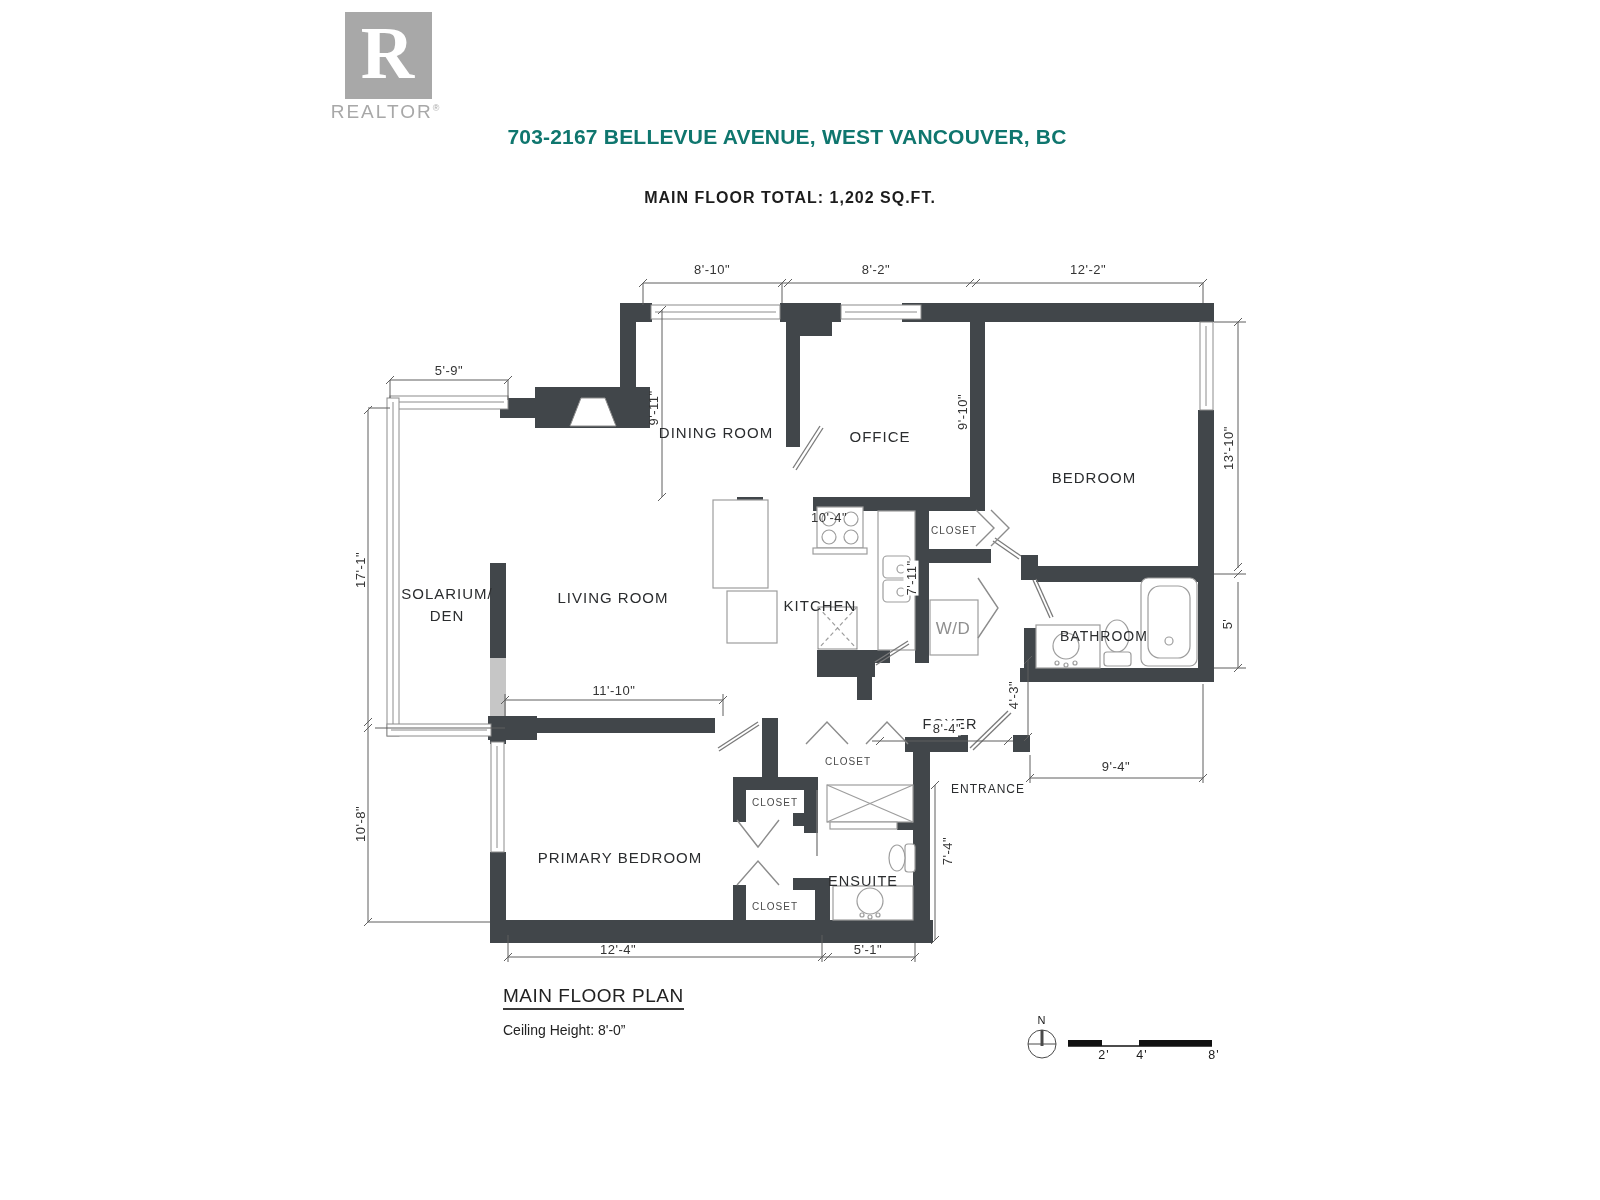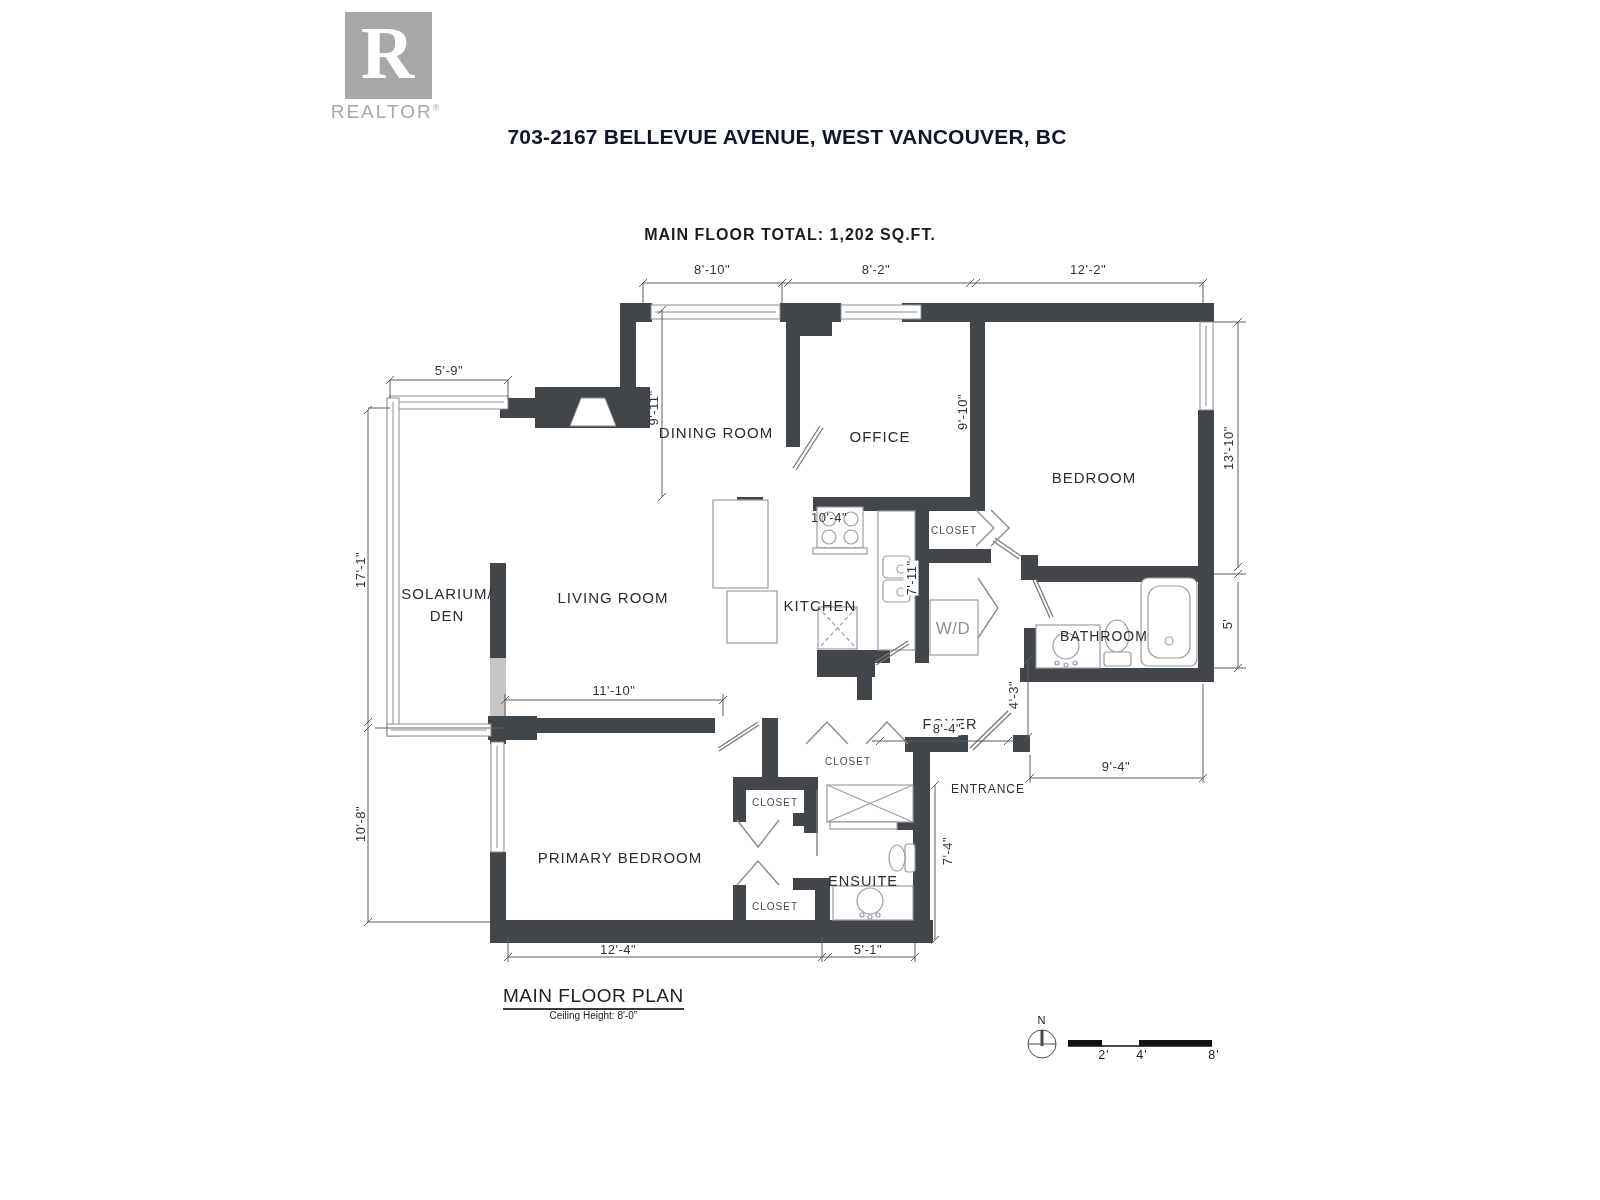--- a/index.html
+++ b/index.html
@@ -6,29 +6,29 @@
             font-family:"Liberation Sans",sans-serif;}
   #stage{position:relative;width:1600px;height:1200px;background:#fff;}
   svg{position:absolute;left:0;top:0;}
   .lbl{position:absolute;transform:translate(-50%,-50%);white-space:nowrap;color:#2d2f31;
        font-size:15px;letter-spacing:1px;}
   .lbl.rot{transform:translate(-50%,-50%) rotate(-90deg);}
   .dim{font-size:13px;letter-spacing:.5px;color:#343434;}
   .room{font-size:15px;color:#2b2d2f;margin-top:25px;}
   .closet{font-size:10px;letter-spacing:1px;color:#4a4a4a;}
   .wd{font-size:17px;color:#8f8f8f;letter-spacing:.5px;}
-  .title{font-size:21px;font-weight:bold;letter-spacing:.2px;color:#0f172a;text-align:right;}
-  .total{font-size:16px;font-weight:bold;color:#1c1c1c;margin-top:37px;}
+  .title{font-size:21px;font-weight:bold;letter-spacing:.2px;color:#0f766e;text-align:right;}
+  .total{font-size:16px;font-weight:bold;color:#1c1c1c;}
   .brand{font-size:19px;letter-spacing:2px;color:#a8a8a8;}
   .brand sup{font-size:9px;}
   .logo-r{font-family:"Liberation Serif",serif;font-weight:bold;font-size:74px;color:#ffffff;}
   #plan-title-block{position:absolute;left:503px;top:985px;}
   #plan-title-block .pt{font-size:19px;letter-spacing:.5px;color:#222;border-bottom:2px solid #3a3a3a;
        padding-bottom:1px;display:inline-block;}
-  #plan-title-block .ch{font-size:10px;color:#222;margin-top:0;text-align:center;}
+  #plan-title-block .ch{font-size:14px;color:#222;margin-top:12px;}
   .scale-lbl{font-size:12.5px;color:#1a1a1a;}
   .north-lbl{font-size:11px;color:#1a1a1a;}
 </style>
 </head>
 <body>
 
 <div id="stage">
 
   <svg width="1600" height="1200" viewBox="0 0 1600 1200">
 

